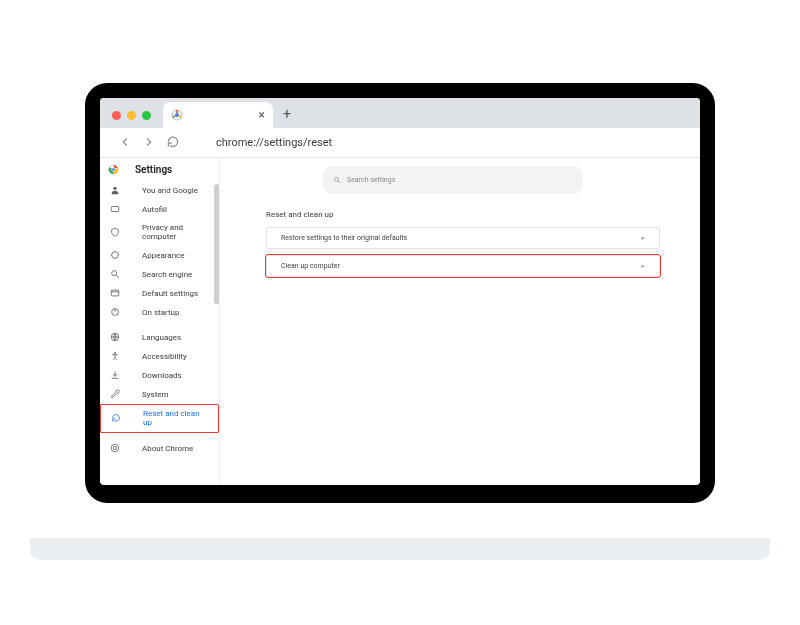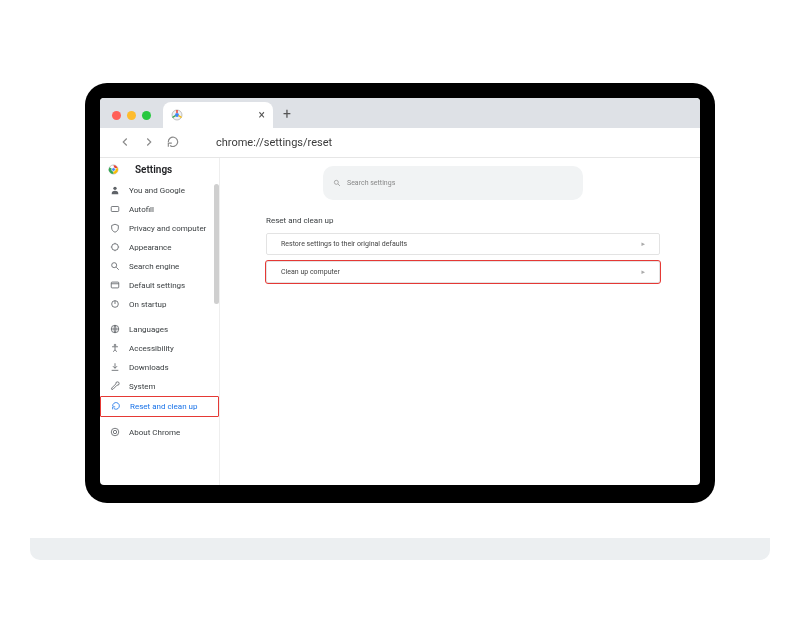--- a/index.html
+++ b/index.html
@@ -137,21 +137,21 @@
     font-weight: 600;
     color: #202124;
   }
   .chrome-dot {
     width: 11px; height: 11px;
   }
   .chrome-dot svg { width: 11px; height: 11px; }
   .side-item {
     display: flex;
     align-items: center;
-    gap: 9px;
+    gap: 22px;
     padding: 4.5px 8px 4.5px 10px;
     cursor: pointer;
   }
   .side-item .icn {
     width: 10px; height: 10px;
     display: flex; align-items: center; justify-content: center;
     color: #5f6368;
   }
   .side-item .icn svg { width: 10px; height: 10px; }
   .side-divider {
@@ -171,21 +171,21 @@
   }
   
   .main {
     flex: 1;
     padding: 8px 40px 0 46px;
     display: flex;
     flex-direction: column;
   }
   .searchbox {
     width: 260px;
-    height: 34px;
+    height: 28px;
     background: #f1f3f4;
     border-radius: 10px;
     display: flex;
     align-items: center;
     padding: 0 10px;
     gap: 6px;
     font-size: 7px;
     color: #888;
     align-self: center;
     margin-bottom: 10px;

